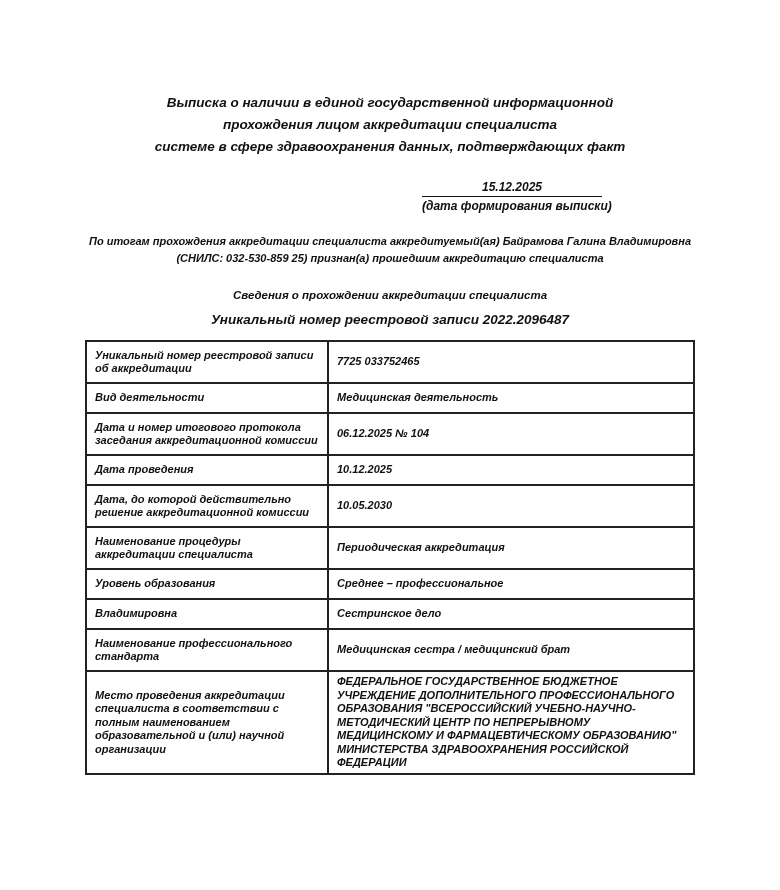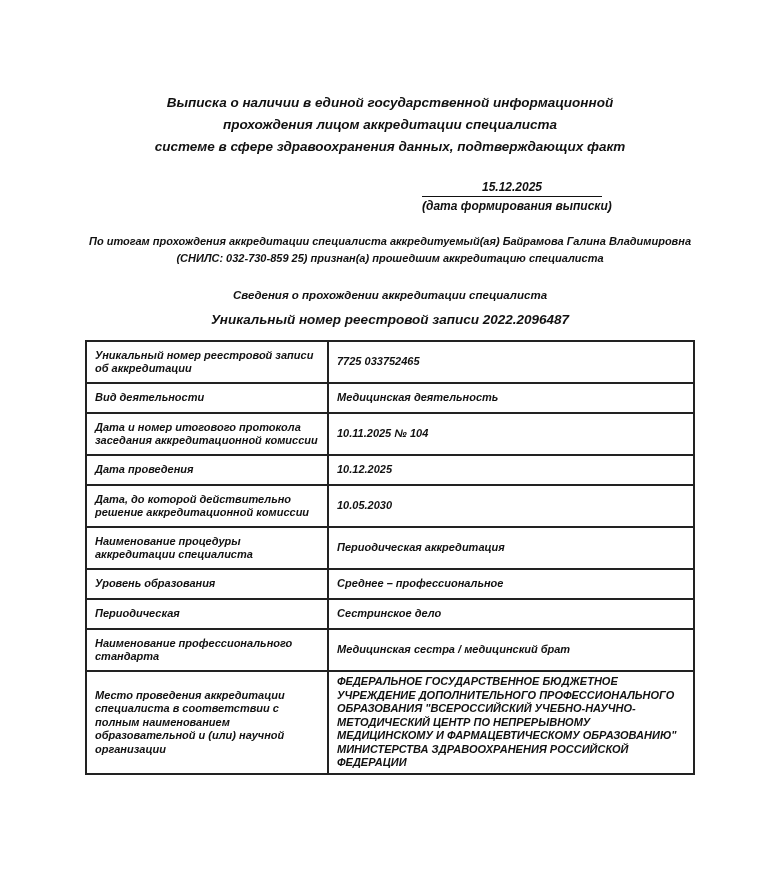--- a/index.html
+++ b/index.html
@@ -93,58 +93,58 @@
     <div>Выписка о наличии в единой государственной информационной</div>
     <div>прохождения лицом аккредитации специалиста</div>
     <div>системе в сфере здравоохранения данных, подтверждающих факт</div>
   </div>
 
   <div class="date-block">
     <span class="date-value">15.12.2025</span>
     <span class="date-caption">(дата формирования выписки)</span>
   </div>
 
-  <div class="intro">По итогам прохождения аккредитации специалиста аккредитуемый(ая) Байрамова Галина Владимировна (СНИЛС: 032-730-859 25) признан(а) прошедшим аккредитацию специалиста</div>
+  <div class="intro">По итогам прохождения аккредитации специалиста аккредитуемый(ая) Байрамова Галина Владимировна (СНИЛС: 032-530-859 25) признан(а) прошедшим аккредитацию специалиста</div>
 
   <div class="section-heading">Сведения о прохождении аккредитации специалиста</div>
 
   <div class="registry-heading">Уникальный номер реестровой записи 2022.2096487</div>
 
   <table class="acc-table">
     <tbody>
       <tr class="h2line">
         <td class="label-cell">Уникальный номер реестровой записи об аккредитации</td>
         <td class="value-cell">7725 033752465</td>
       </tr>
       <tr class="h1line">
         <td class="label-cell">Вид деятельности</td>
         <td class="value-cell">Медицинская деятельность</td>
       </tr>
       <tr class="h2line">
         <td class="label-cell">Дата и номер итогового протокола заседания аккредитационной комиссии</td>
-        <td class="value-cell">10.11.2025 № 104</td>
+        <td class="value-cell">06.12.2025 № 104</td>
       </tr>
       <tr class="h1line">
         <td class="label-cell">Дата проведения</td>
         <td class="value-cell">10.12.2025</td>
       </tr>
       <tr class="h2line">
         <td class="label-cell">Дата, до которой действительно решение аккредитационной комиссии</td>
         <td class="value-cell">10.05.2030</td>
       </tr>
       <tr class="h2line">
         <td class="label-cell">Наименование процедуры аккредитации специалиста</td>
         <td class="value-cell">Периодическая аккредитация</td>
       </tr>
       <tr class="h1line">
         <td class="label-cell">Уровень образования</td>
         <td class="value-cell">Среднее – профессиональное</td>
       </tr>
       <tr class="h1line">
-        <td class="label-cell">Периодическая</td>
+        <td class="label-cell">Владимировна</td>
         <td class="value-cell">Сестринское дело</td>
       </tr>
       <tr class="h2line">
         <td class="label-cell">Наименование профессионального стандарта</td>
         <td class="value-cell">Медицинская сестра / медицинский брат</td>
       </tr>
       <tr class="hbig">
         <td class="label-cell">Место проведения аккредитации специалиста в соответствии с полным наименованием образовательной и (или) научной организации</td>
         <td class="value-cell">ФЕДЕРАЛЬНОЕ ГОСУДАРСТВЕННОЕ БЮДЖЕТНОЕ УЧРЕЖДЕНИЕ ДОПОЛНИТЕЛЬНОГО ПРОФЕССИОНАЛЬНОГО ОБРАЗОВАНИЯ "ВСЕРОССИЙСКИЙ УЧЕБНО-НАУЧНО-МЕТОДИЧЕСКИЙ ЦЕНТР ПО НЕПРЕРЫВНОМУ МЕДИЦИНСКОМУ И ФАРМАЦЕВТИЧЕСКОМУ ОБРАЗОВАНИЮ" МИНИСТЕРСТВА ЗДРАВООХРАНЕНИЯ РОССИЙСКОЙ ФЕДЕРАЦИИ</td>
       </tr>

